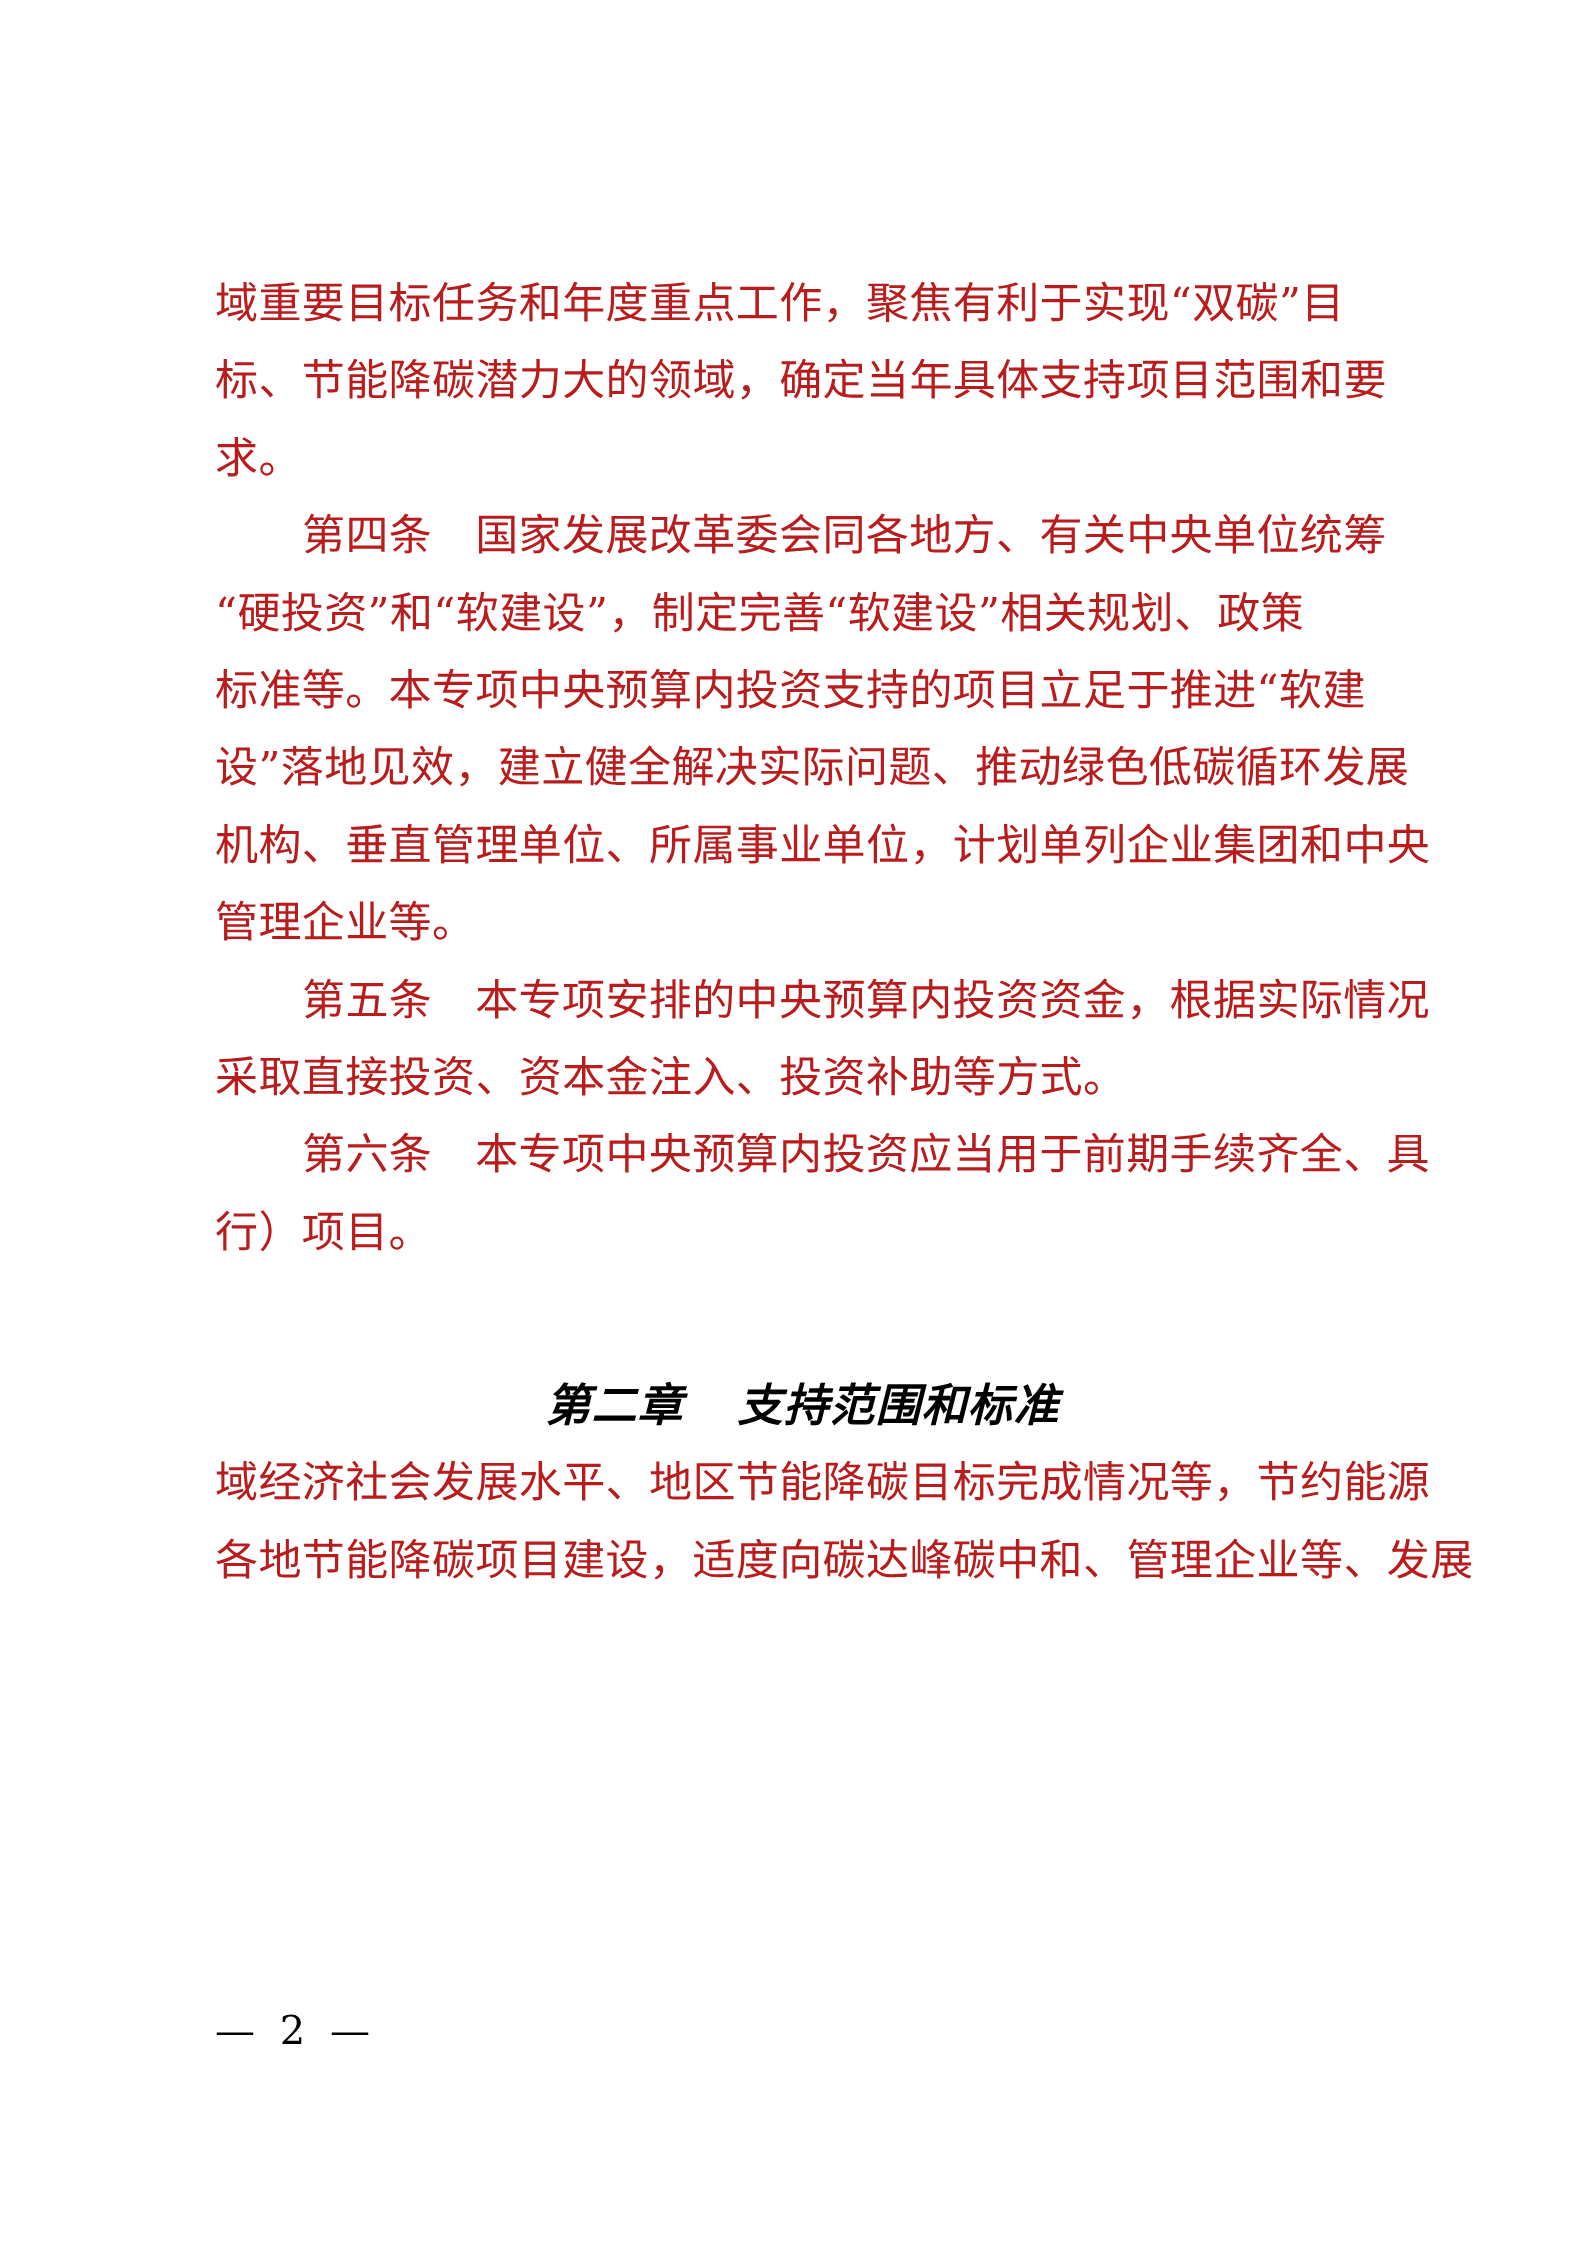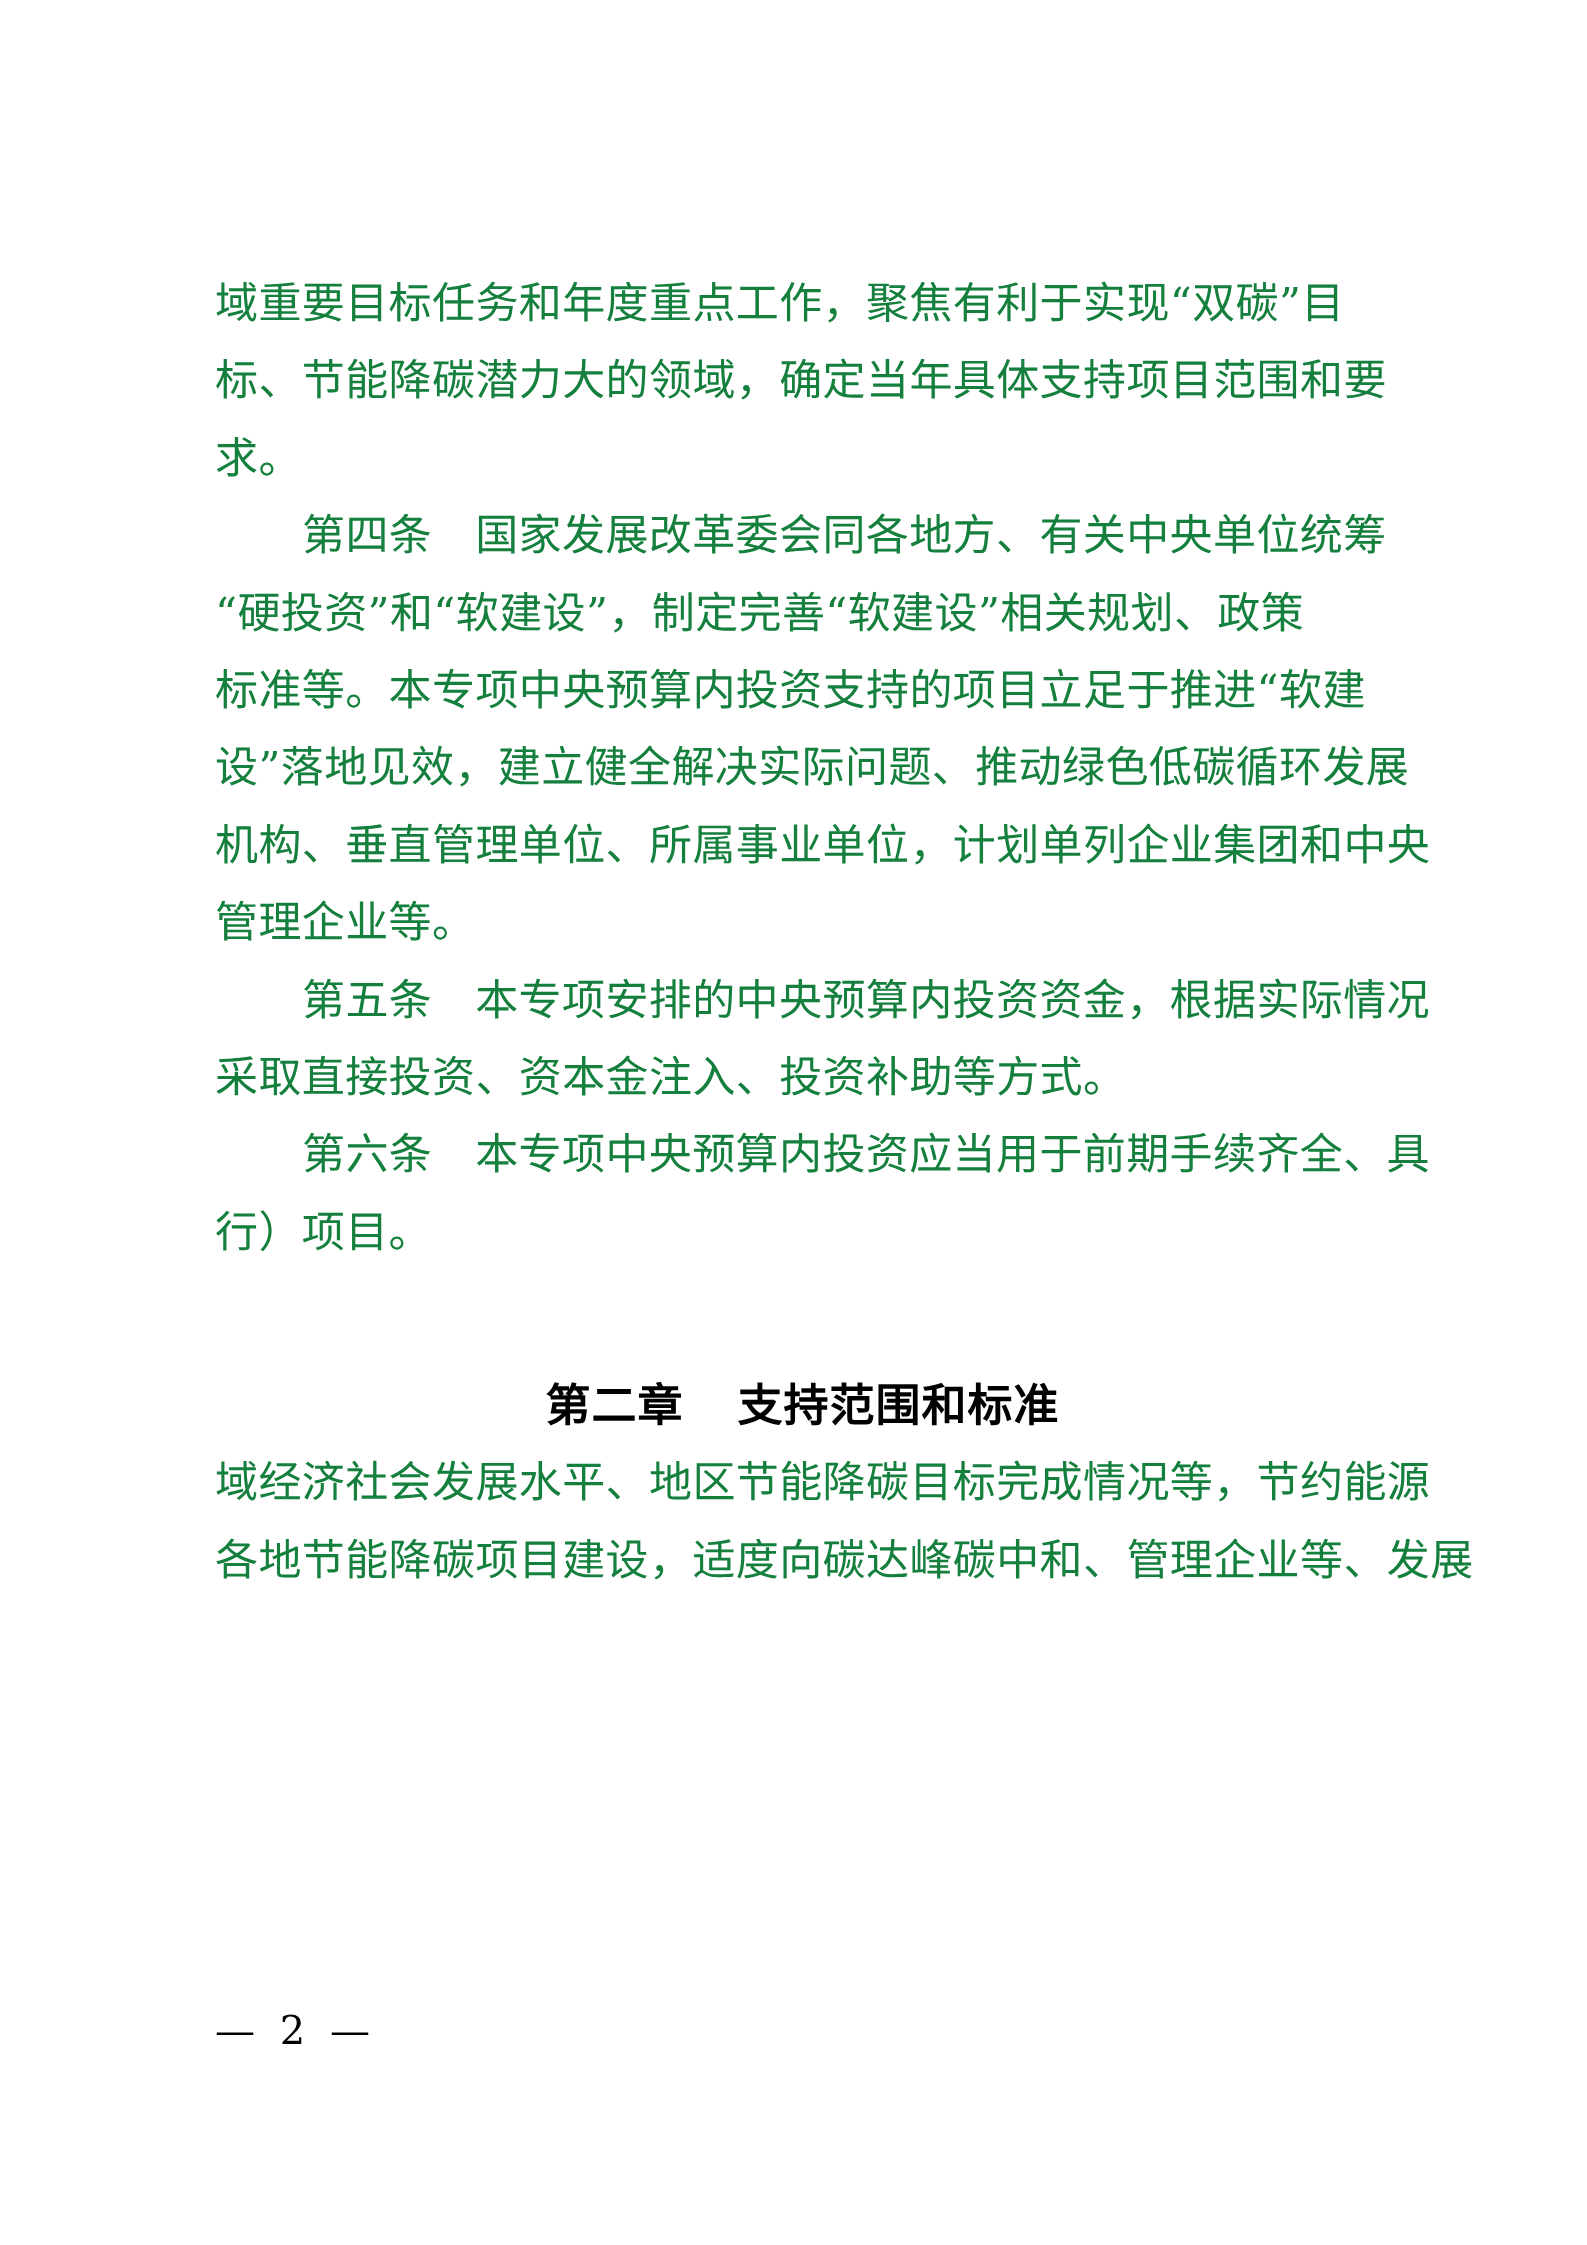--- a/index.html
+++ b/index.html
@@ -21,21 +21,21 @@
     left: 215px;
     top: 265px;
     width: 1175px;
   }
   .line {
     height: 77.4px;
     line-height: 77.4px;
     font-size: 43px;
     letter-spacing: 0.4px;
     white-space: nowrap;
-    color: #15803d;
+    color: #b91c1c;
   }
   .line.indent {
     padding-left: 87px;
   }
   .lead {
     font-weight: normal;
     margin-right: 1em;
   }
   .lead:empty {
     margin-right: 0;
@@ -43,20 +43,21 @@
   .chapter-heading {
     margin: 96px 0 0 0;
     height: 77.4px;
     line-height: 77.4px;
     text-align: center;
     font-size: 45px;
     font-weight: bold;
     font-family: "DejaVu Sans", "Liberation Sans", sans-serif;
     letter-spacing: 1px;
     white-space: nowrap;
+    font-style: italic;
   }
   .chapter-label {
     margin-right: 1.2em;
   }
   .after-heading {
     margin-top: 100px;
   }
   .page-footer {
     position: absolute;
     left: 215px;

